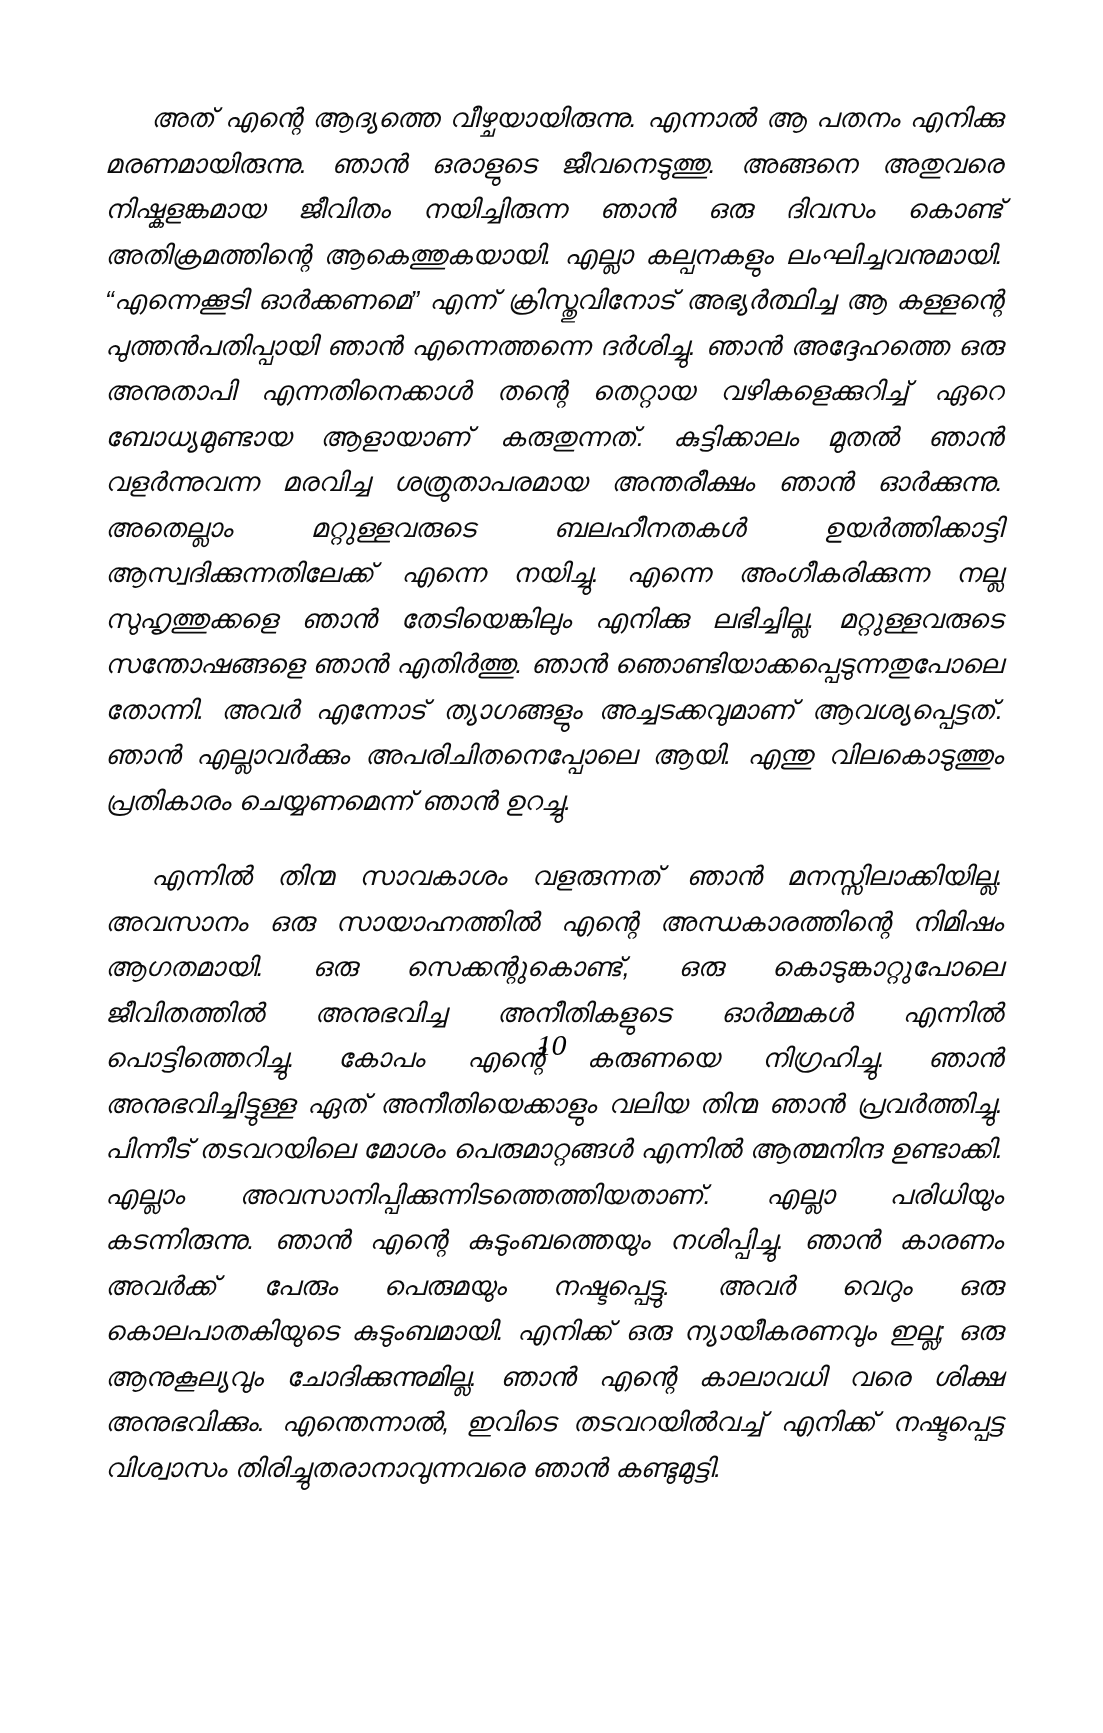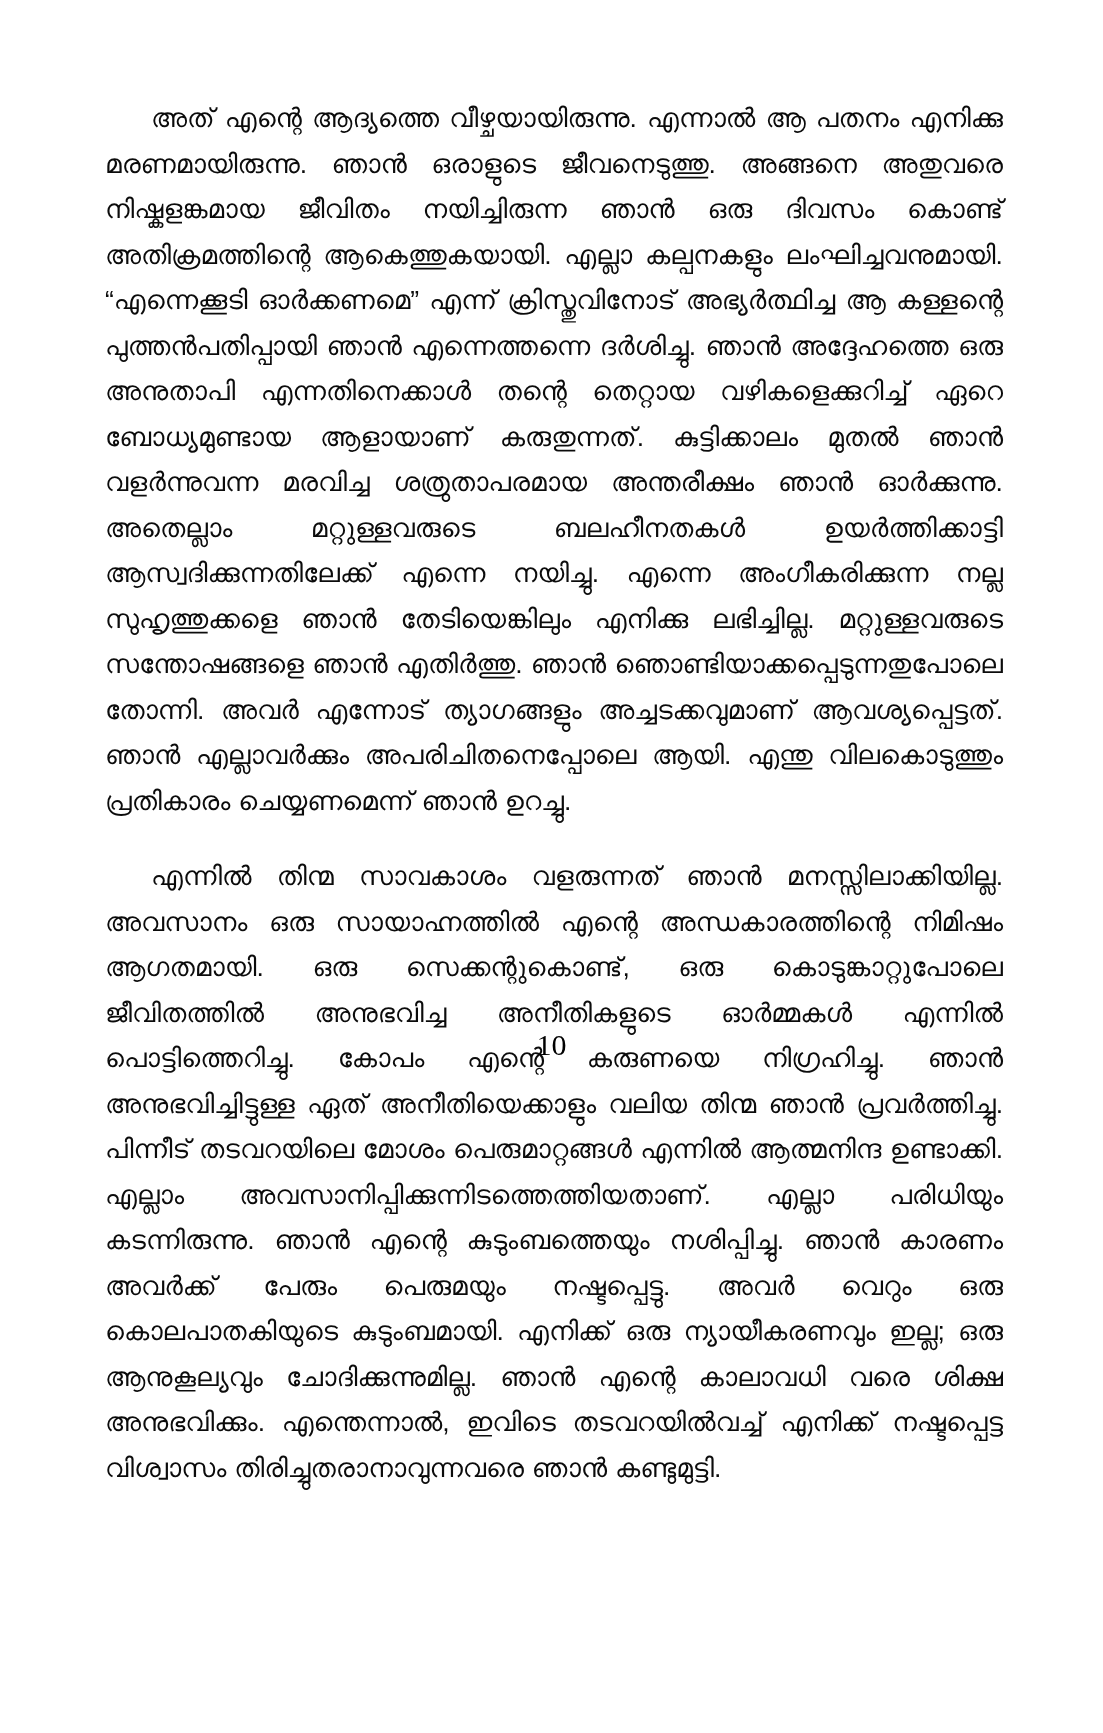--- a/index.html
+++ b/index.html
@@ -14,20 +14,21 @@
     color: #000000;
     overflow: hidden;
   }
   .page {
     position: relative;
     width: 1103px;
     height: 1300px;
     background: #ffffff;
     box-sizing: border-box;
     padding: 96px 100px 60px 105px;
+    font-style: italic;
   }
   .body-text {
     display: block;
     width: 898px;
   }
   .para {
     margin: 0 0 30px 0;
     font-size: 26.5px;
     line-height: 45.5px;
     text-align: justify;

